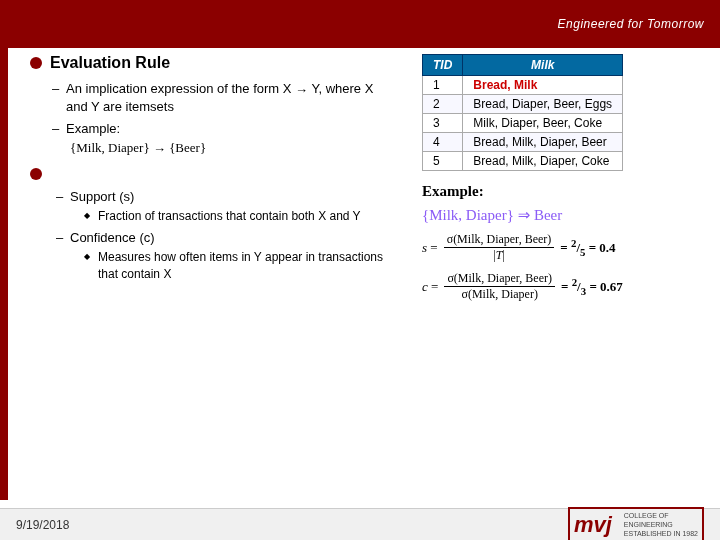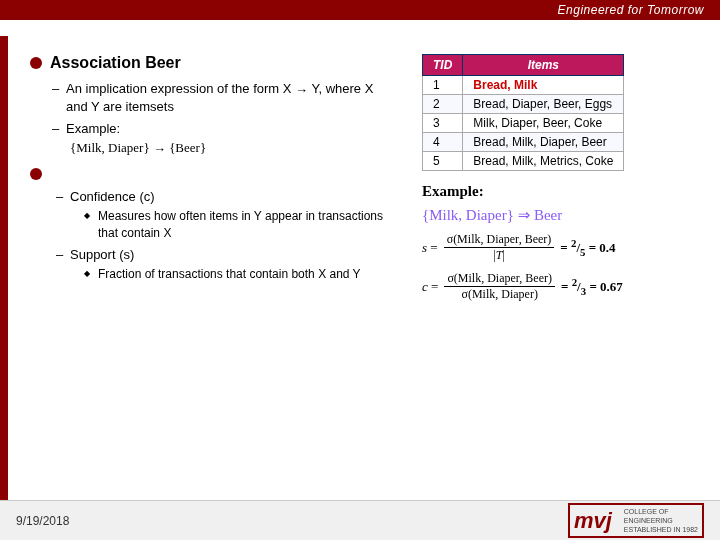--- a/index.html
+++ b/index.html
@@ -10,21 +10,21 @@
       font-family: Arial, sans-serif;
       font-size: 13px;
       overflow: hidden;
       position: relative;
     }
 
     
     .top-banner {
       position: absolute;
       top: 0; left: 0; right: 0;
-      height: 20px;
+      height: 48px;
       background: #8B0000;
       display: flex;
       align-items: center;
       justify-content: flex-end;
       padding-right: 16px;
     }
     .top-banner-text {
       color: #fff;
       font-size: 12px;
       font-style: italic;
@@ -38,21 +38,21 @@
       left: 0;
       width: 8px;
       height: 464px;
       background: #8B0000;
     }
 
     
     .bottom-bar {
       position: absolute;
       bottom: 0; left: 0; right: 0;
-      height: 40px;
+      height: 32px;
       background: #f0f0f0;
       border-top: 1px solid #ccc;
       display: flex;
       align-items: center;
       justify-content: space-between;
       padding: 0 16px;
     }
     .bottom-date {
       font-size: 12px;
       color: #333;
@@ -132,21 +132,21 @@
       flex-shrink: 0;
     }
 
     
     .assoc-table {
       border-collapse: collapse;
       font-size: 12px;
       margin-bottom: 12px;
     }
     .assoc-table th {
-      background: #be185d;
+      background: #0369a1;
       color: #fff;
       padding: 3px 10px;
       font-weight: bold;
       border: 1px solid #003366;
       font-style: italic;
     }
     .assoc-table td {
       padding: 2px 10px;
       border: 1px solid #aaa;
       color: #000;
@@ -262,67 +262,67 @@
 <div class="left-accent"></div>
 
 <div class="content">
 
   <div class="main-layout">
 
     <div class="left-col">
 
       <div class="section">
         <div class="bullet-dot"></div>
-        <span class="section-title">Association Beer</span>
+        <span class="section-title">Evaluation Rule</span>
       </div>
 
       <ul class="dash-list" style="margin-left: 22px; margin-bottom: 8px;">
         <li>
           <span>An implication expression of the form X → Y, where X and Y are itemsets</span>
         </li>
         <li>
           <span>Example:</span><br>
           <span style="margin-left: 4px; font-family: 'Times New Roman', serif;">{Milk, Diaper} → {Beer}</span>
         </li>
       </ul>
 
       <div class="section" style="margin-top: 6px;">
         <div class="bullet-dot"></div>
       </div>
 
       <div class="section2-content" style="margin-left: 22px;">
         <ul class="dash-list">
           <li>
+            <span>Support (s)</span>
+            <ul class="sub-bullet">
+              <li>
+                <span>Fraction of transactions that contain both X and Y</span>
+              </li>
+            </ul>
+          </li>
+          <li>
             <span>Confidence (c)</span>
             <ul class="sub-bullet">
               <li>
                 <span>Measures how often items in Y appear in transactions that contain X</span>
               </li>
             </ul>
           </li>
-          <li>
-            <span>Support (s)</span>
-            <ul class="sub-bullet">
-              <li>
-                <span>Fraction of transactions that contain both X and Y</span>
-              </li>
-            </ul>
-          </li>
         </ul>
       </div>
 
     </div>
 
     <div class="right-col">
 
       <table class="assoc-table">
         <thead>
           <tr>
             <th>TID</th>
-            <th style="font-style: italic;">Items</th>
+            <th style="font-style: italic;">Milk</th>
           </tr>
         </thead>
         <tbody>
           <tr>
             <td>1</td>
             <td class="items-bold">Bread, Milk</td>
           </tr>
           <tr>
             <td>2</td>
             <td>Bread, Diaper, Beer, Eggs</td>
@@ -330,21 +330,21 @@
           <tr>
             <td>3</td>
             <td>Milk, Diaper, Beer, Coke</td>
           </tr>
           <tr>
             <td>4</td>
             <td>Bread, Milk, Diaper, Beer</td>
           </tr>
           <tr>
             <td>5</td>
-            <td>Bread, Milk, Metrics, Coke</td>
+            <td>Bread, Milk, Diaper, Coke</td>
           </tr>
         </tbody>
       </table>
 
       <div class="right-formulas">
         <div class="example-big">Example:</div>
         <div class="big-math">
           <span style="font-family: 'Times New Roman', serif; font-size: 15px;">{Milk, Diaper} ⇒ Beer</span>
         </div>
 

